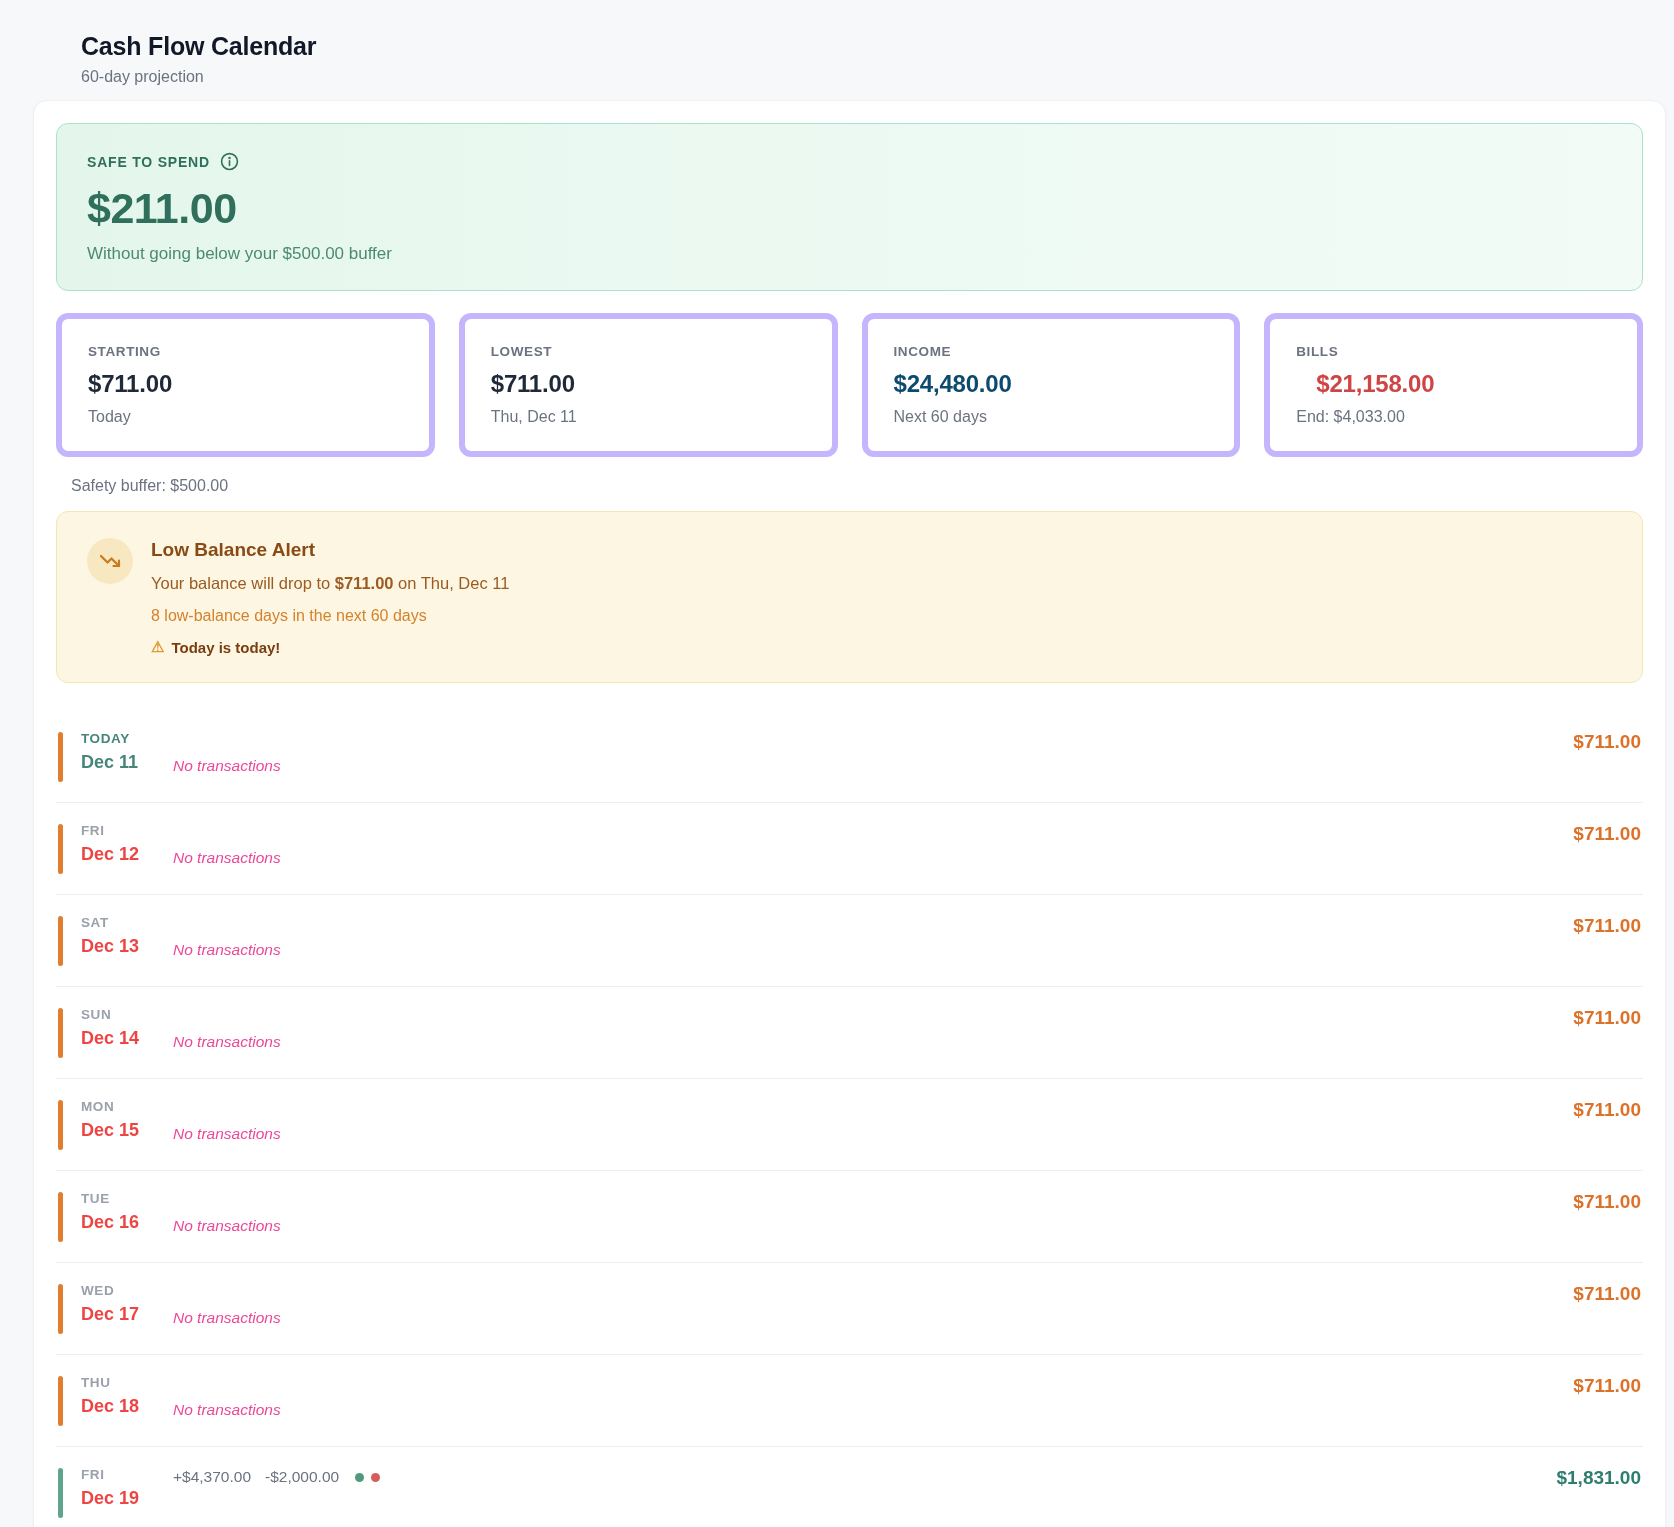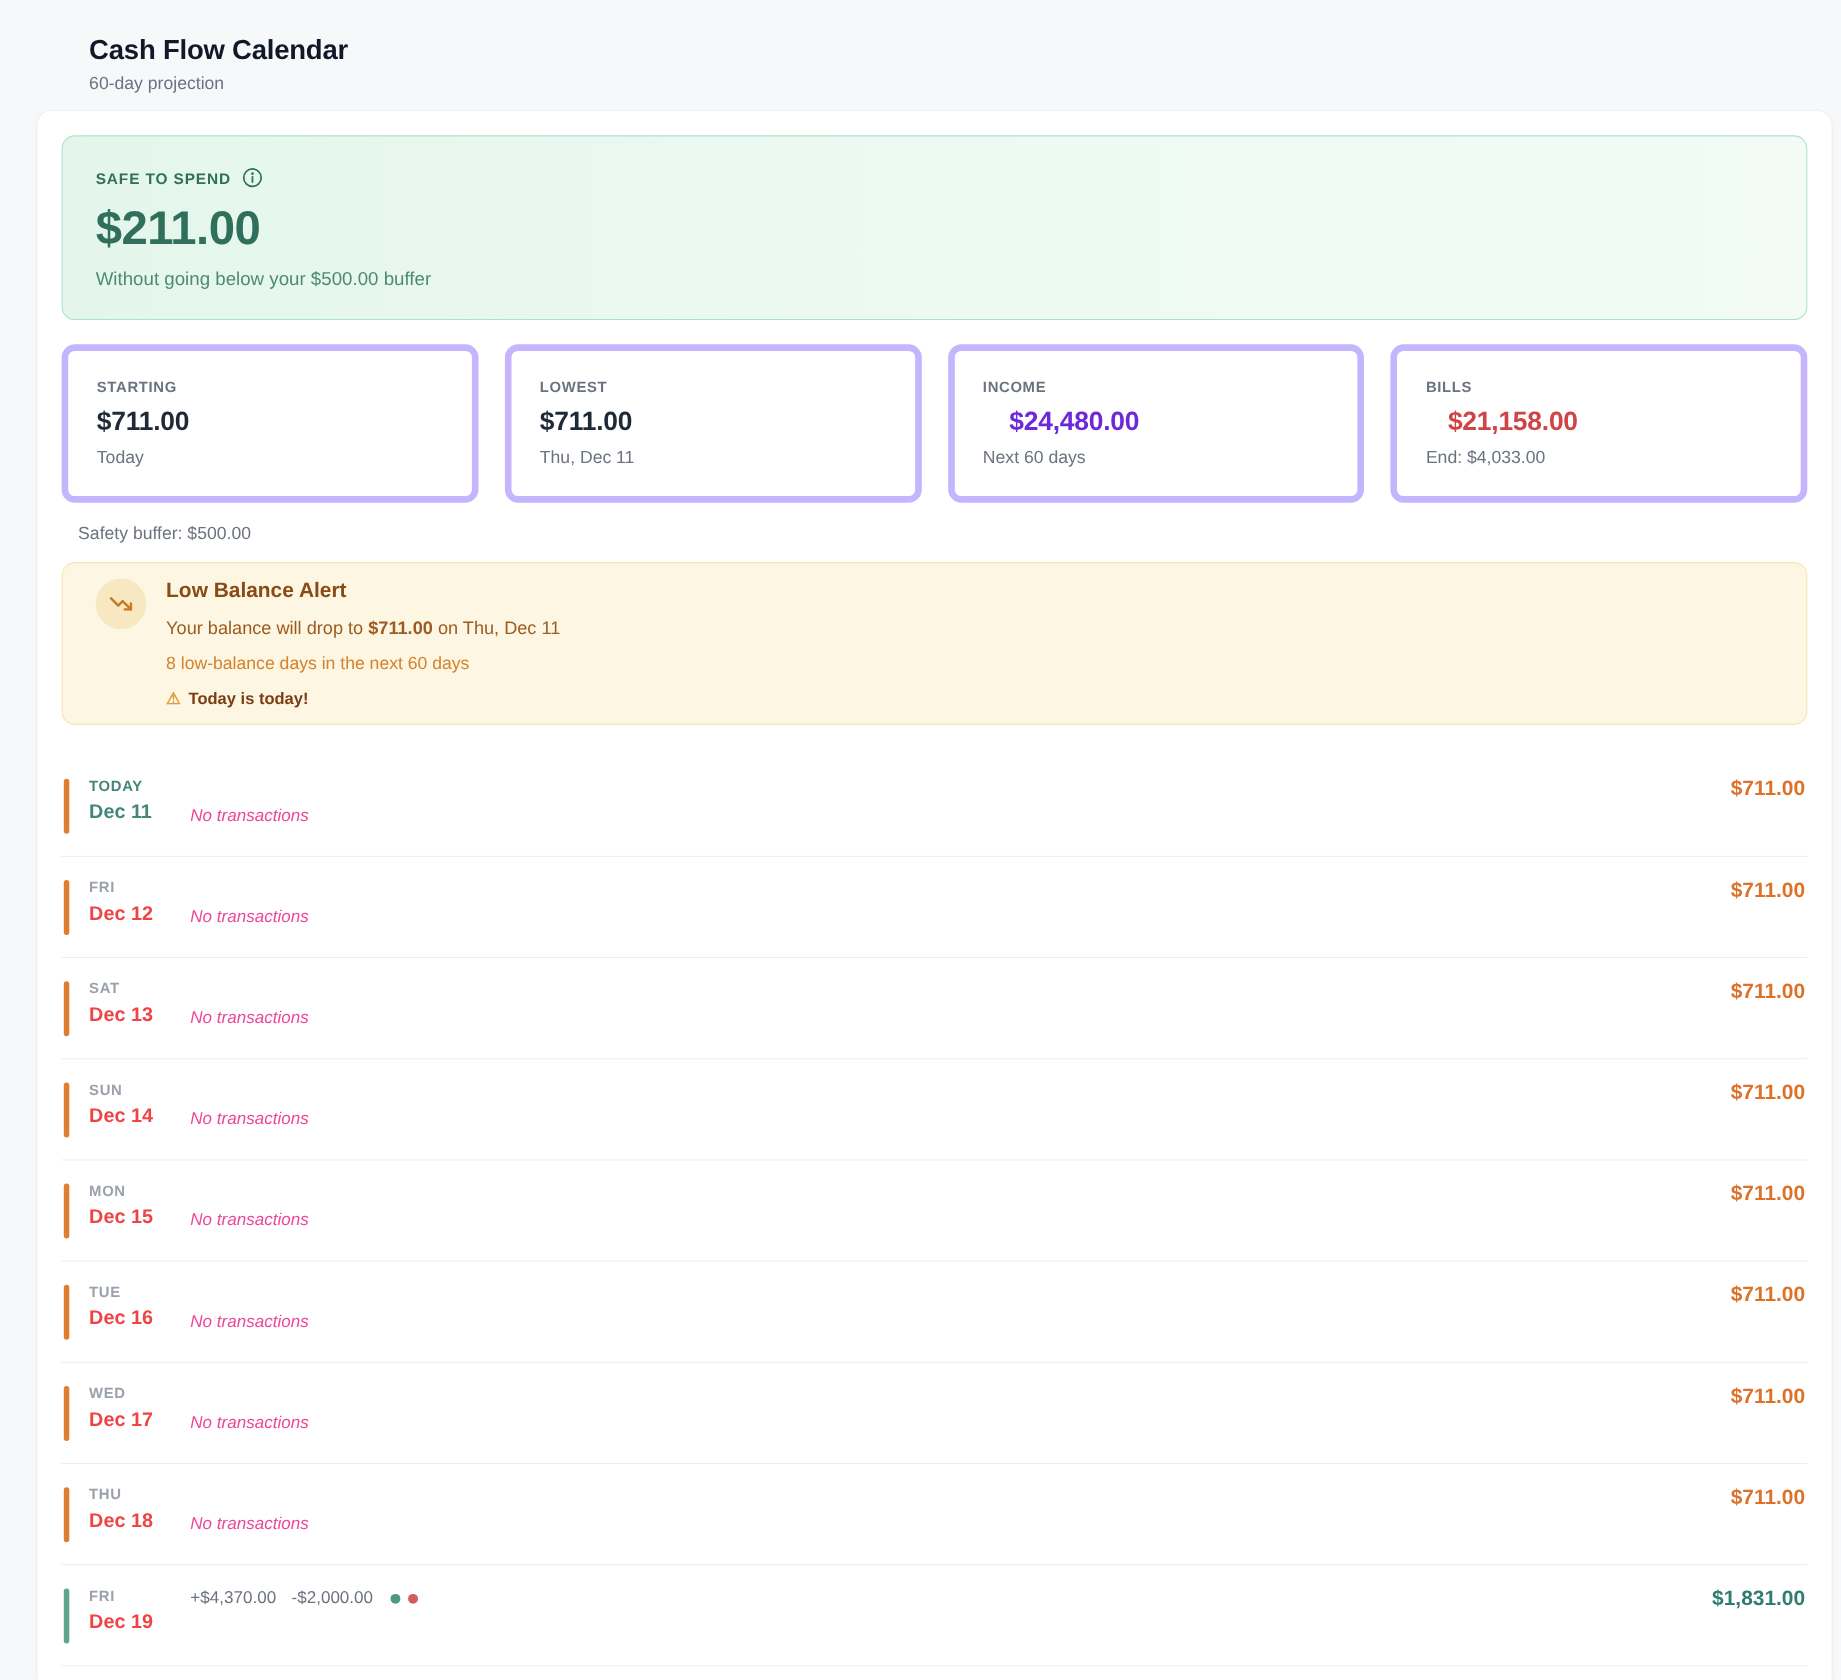--- a/index.html
+++ b/index.html
@@ -46,33 +46,33 @@
     background: #ffffff;
     border: 6px solid #c4b5fd;
     border-radius: 12px;
     padding: 25px 26px;
   }
   .stat-label {
     font-size: 13.5px; color: #6b7280; font-weight: 600;
     text-transform: uppercase; letter-spacing: 0.6px;
   }
   .stat-value { font-size: 24px; font-weight: 700; margin: 11px 0 10px 0; color: #1f2937; letter-spacing: -0.2px; }
-  .stat-value.green { color: #6d28d9; margin-left: 24px; }
+  .stat-value.green { color: #0c4a6e; }
   .stat-value.red { color: #cf4444; margin-left: 20px; }
   .stat-sub { font-size: 16px; color: #6b7280; }
 
   .buffer-note { font-size: 16px; color: #6b7280; margin: 20px 2px 0 15px; }
 
   
   .alert {
     margin-top: 16px;
     background: #fdf6e2;
     border: 1px solid #f5e6b4;
     border-radius: 12px;
-    padding: 14px 30px;
+    padding: 26px 30px;
     display: flex;
     gap: 18px;
     align-items: flex-start;
   }
   .alert-icon-circle {
     width: 46px; height: 46px; border-radius: 50%;
     background: #f7e8c2;
     display: flex; align-items: center; justify-content: center;
     flex: 0 0 auto;
   }

